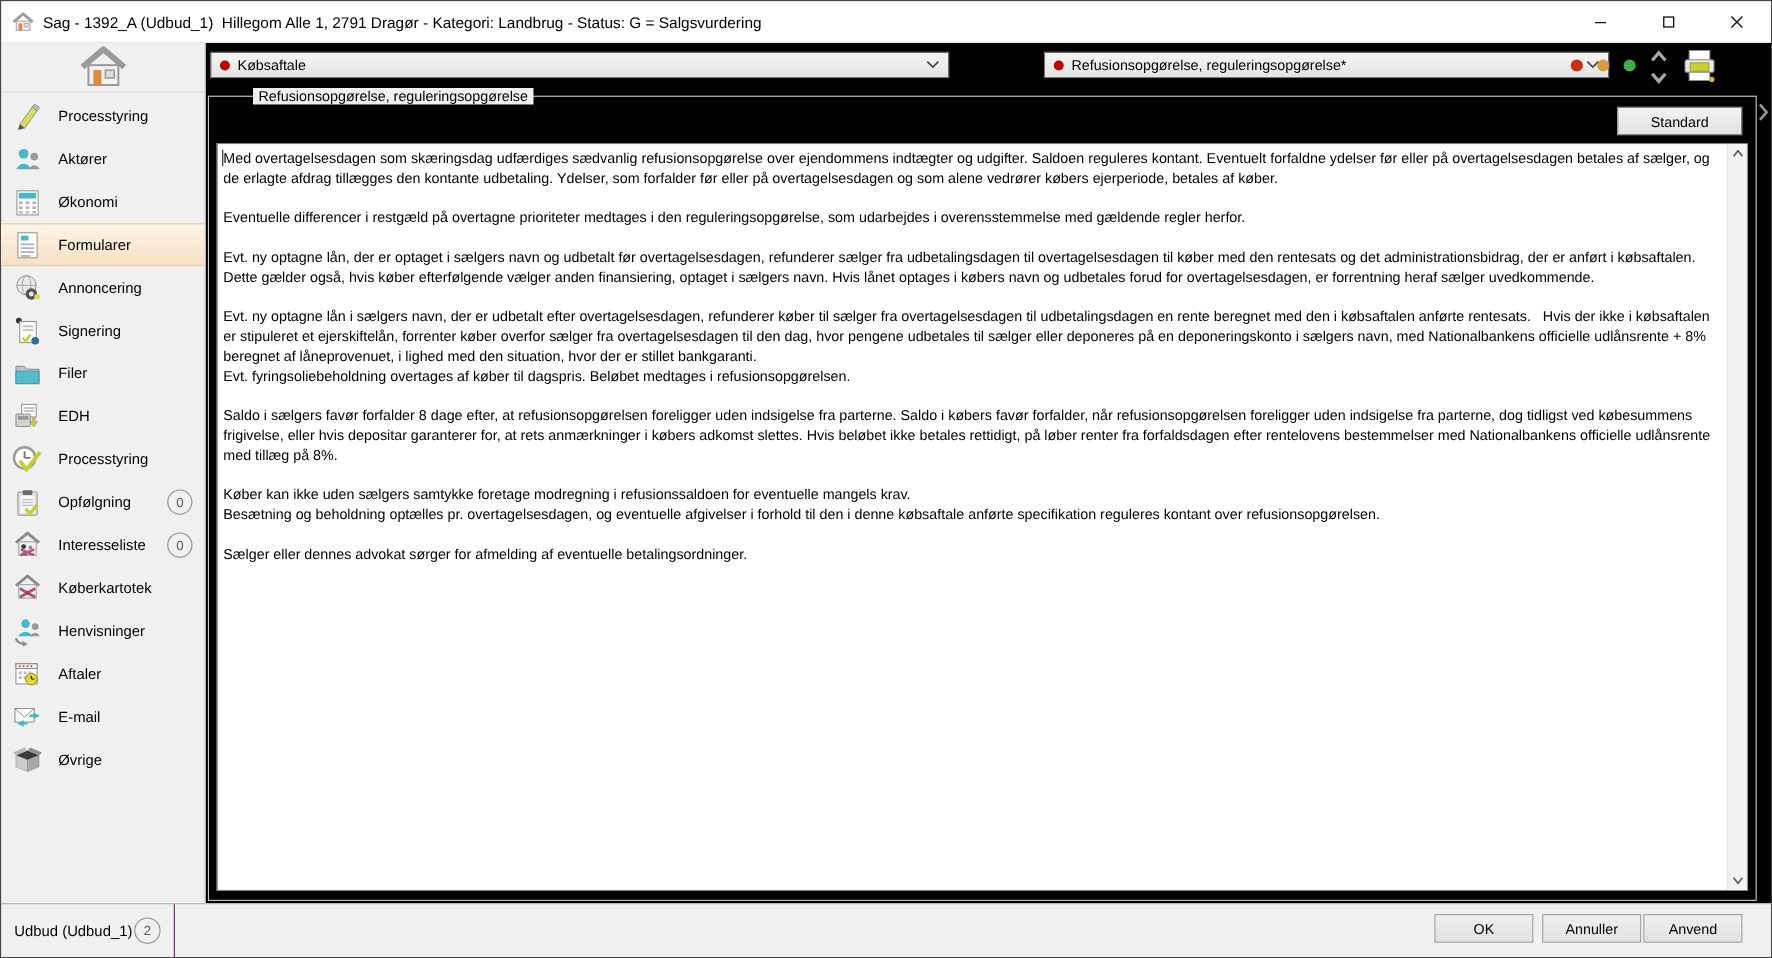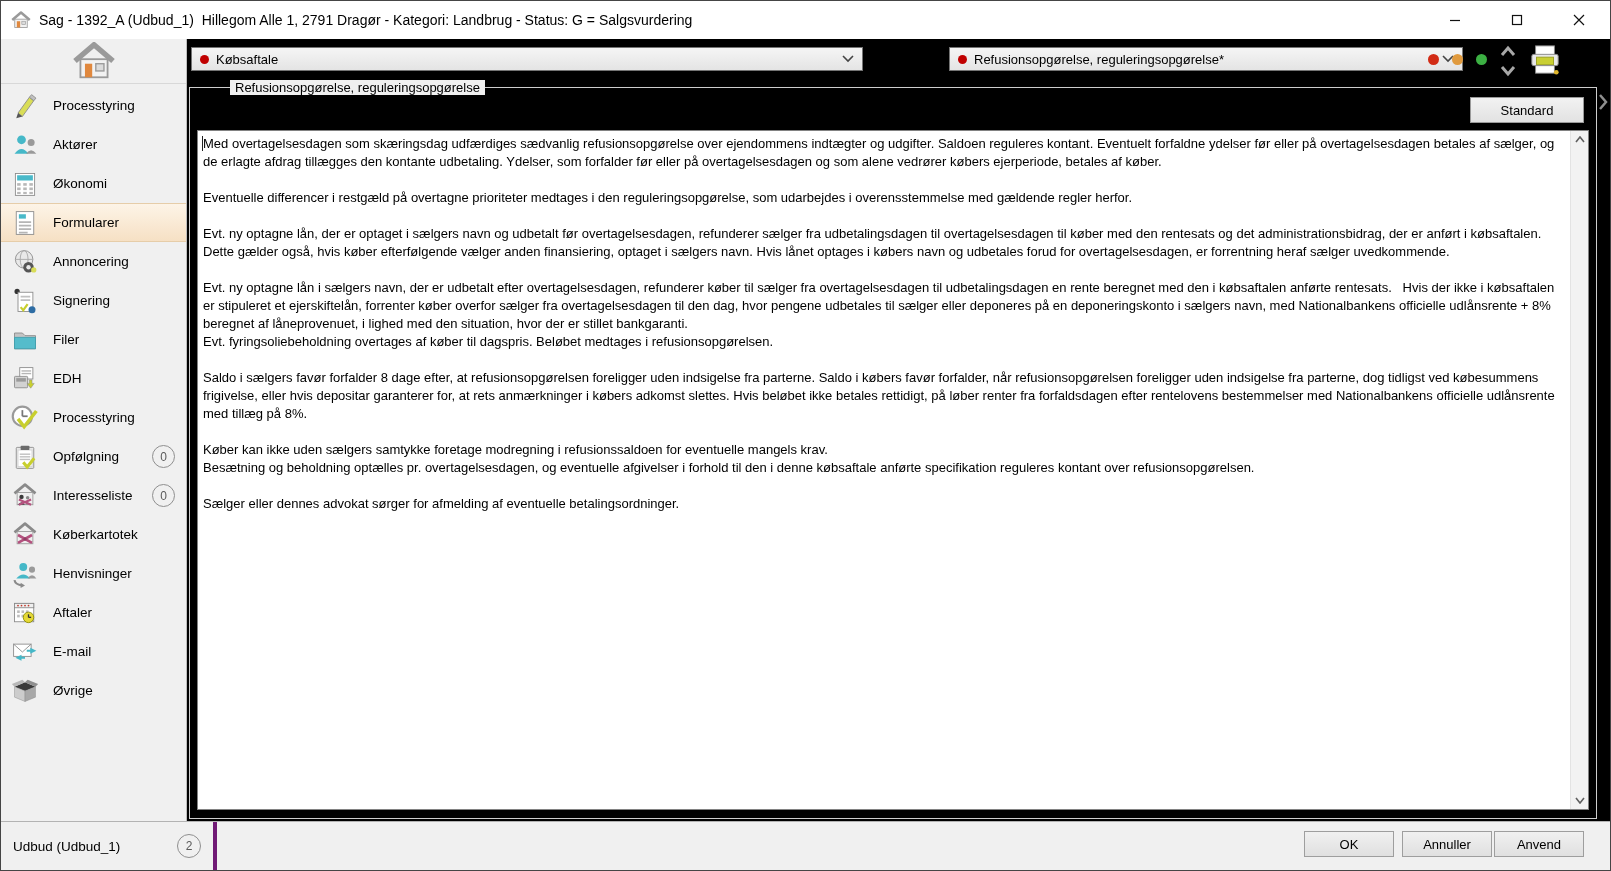--- a/index.html
+++ b/index.html
@@ -55,22 +55,22 @@
   .caret{position:absolute;left:4px;top:5px;width:1px;height:15px;background:#222;}
   .scrollbar{position:absolute;right:0;top:0;bottom:0;width:17px;background:#f2f2f2;
     border-left:1px solid #e3e3e3;}
   .sb-btn{position:absolute;left:0;width:17px;height:17px;display:flex;
     align-items:center;justify-content:center;}
   .sb-up{top:0;} .sb-down{bottom:0;}
   .right-chevron{position:absolute;right:2px;top:92px;}
   
   .bottom-row{position:absolute;left:0;right:0;top:820px;bottom:0;
     border-top:1px solid #b3b3b3;background:#f0f0f0;}
-  .sidebar-footer{position:absolute;left:0;top:0;bottom:0;width:216px;
-    border-right:4px solid #701a75;box-sizing:border-box;display:flex;
+  .sidebar-footer{position:absolute;left:0;top:0;bottom:0;width:158px;
+    border-right:1px solid #701a75;box-sizing:border-box;display:flex;
     align-items:center;padding:0 12px;font-size:13.5px;}
   .footer-badge{margin-left:auto;width:22px;height:22px;border-radius:50%;
     border:1px solid #8f8f8f;color:#5a5a5a;font-size:12px;display:flex;
     align-items:center;justify-content:center;}
   .btn{position:absolute;top:9px;width:90px;height:26px;
     background:linear-gradient(#f0f0f0,#e0e0e0);border:1px solid #9e9e9e;
     font-size:13px;display:flex;align-items:center;justify-content:center;
     font-family:inherit;box-sizing:border-box;}
   .btn-ok{left:1303px;} .btn-cancel{left:1401px;} .btn-apply{left:1493px;}
   svg{display:block;}

